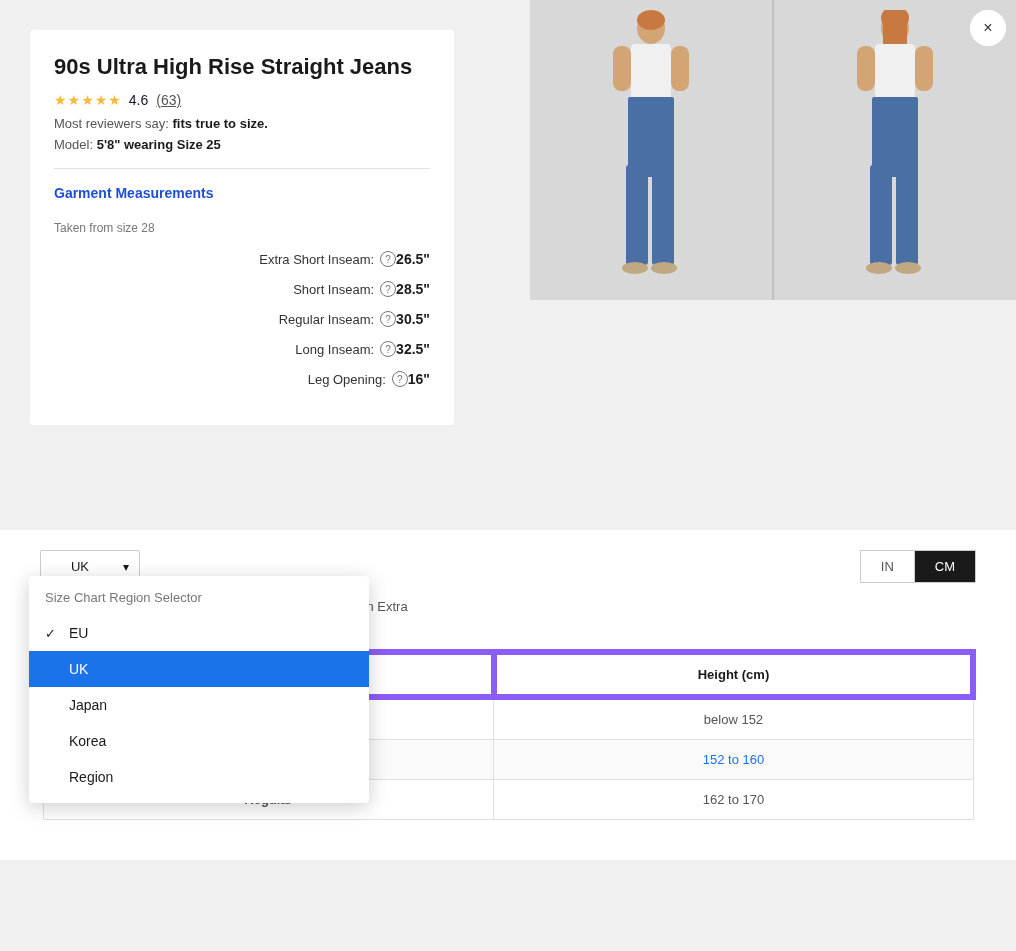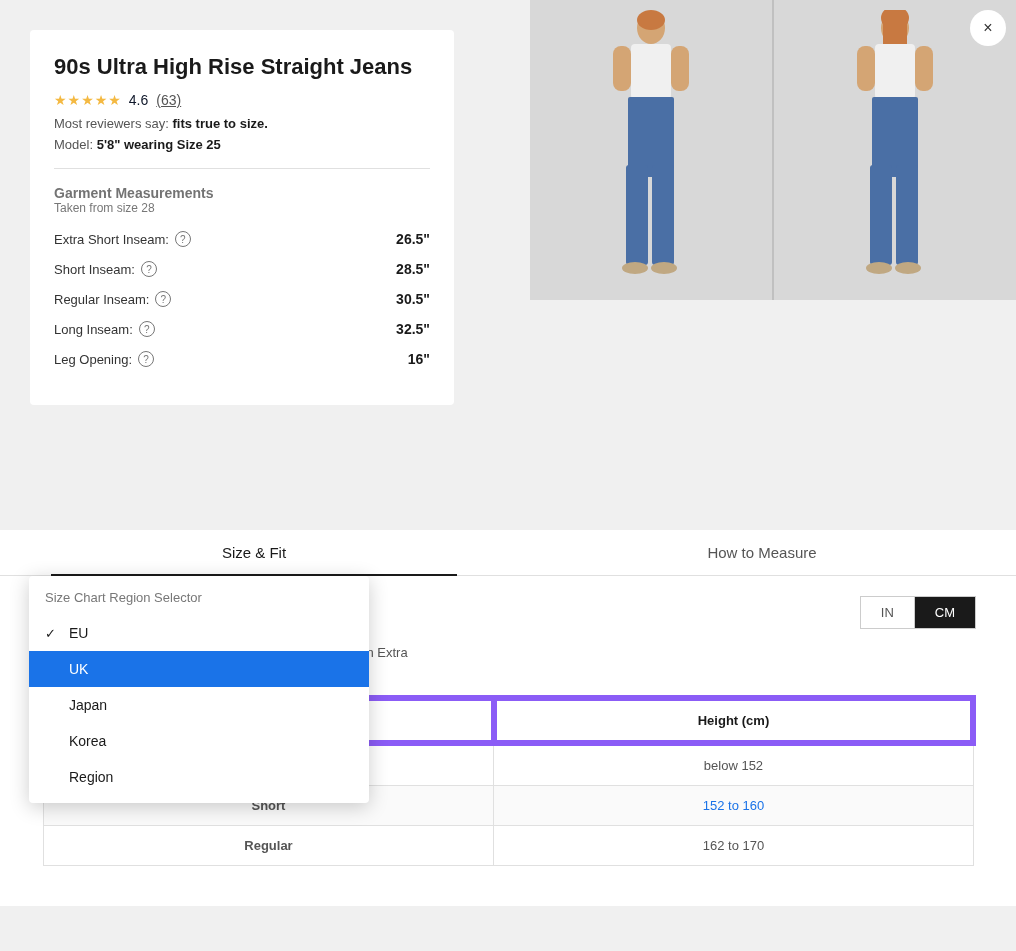--- a/index.html
+++ b/index.html
@@ -129,34 +129,34 @@
 
     .divider {
       border: none;
       border-top: 1px solid #e0e0e0;
       margin: 16px 0;
     }
 
     .garment-title {
       font-size: 14px;
       font-weight: 700;
-      color: #737373;
-      margin-bottom: 0;
+      color: #1d4ed8;
+      margin-bottom: 20px;
     }
 
     .garment-subtitle {
       font-size: 12px;
       color: #777;
       margin-bottom: 16px;
     }
 
     .measurement-row {
       display: flex;
       align-items: center;
-      justify-content: space-between;
+      justify-content: flex-end;
       margin-bottom: 14px;
     }
 
     .measurement-label {
       display: flex;
       align-items: center;
       gap: 6px;
       font-size: 13px;
       color: #333;
     }
@@ -463,28 +463,20 @@
   <div class="measurement-row">
     <div class="measurement-label">
       <span>Leg Opening:</span>
       <span class="help-icon">?</span>
     </div>
     <span class="measurement-value">16"</span>
   </div>
 </div>
 
 <div class="bottom-section">
-  <div class="tabs-row">
-    <div class="tab active">
-      <span>Size &amp; Fit</span>
-    </div>
-    <div class="tab">
-      <span>How to Measure</span>
-    </div>
-  </div>
 
   <div class="controls-row">
     <button class="region-selector-btn">UK</button>
     <div style="display:flex; gap: 0;">
       <button class="unit-btn" style="border: 1px solid #ccc; border-right: none; padding: 8px 20px; font-size: 13px; background: white; color: #555; cursor: pointer;">
         <span>IN</span>
       </button>
       <button class="unit-btn active" style="border: 1px solid #ccc; padding: 8px 20px; font-size: 13px; background: #1a1a1a; color: white; cursor: pointer;">
         <span>CM</span>
       </button>

